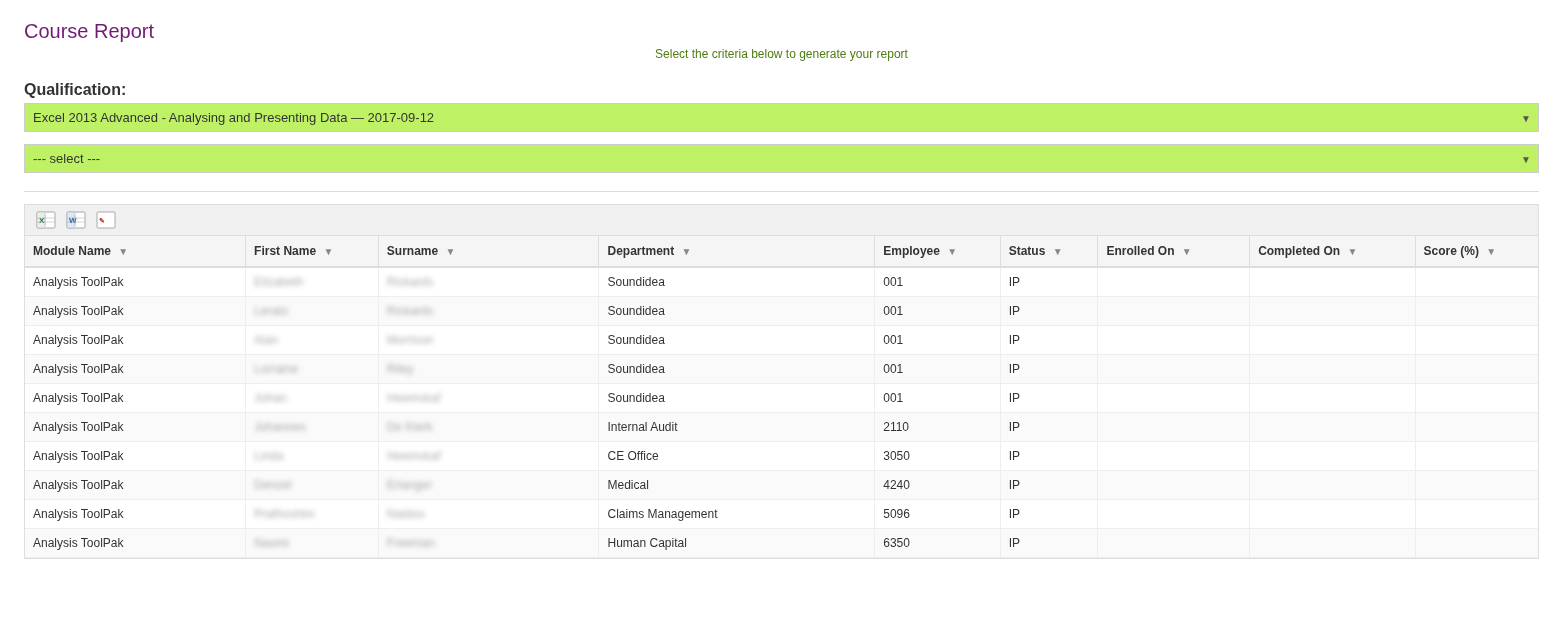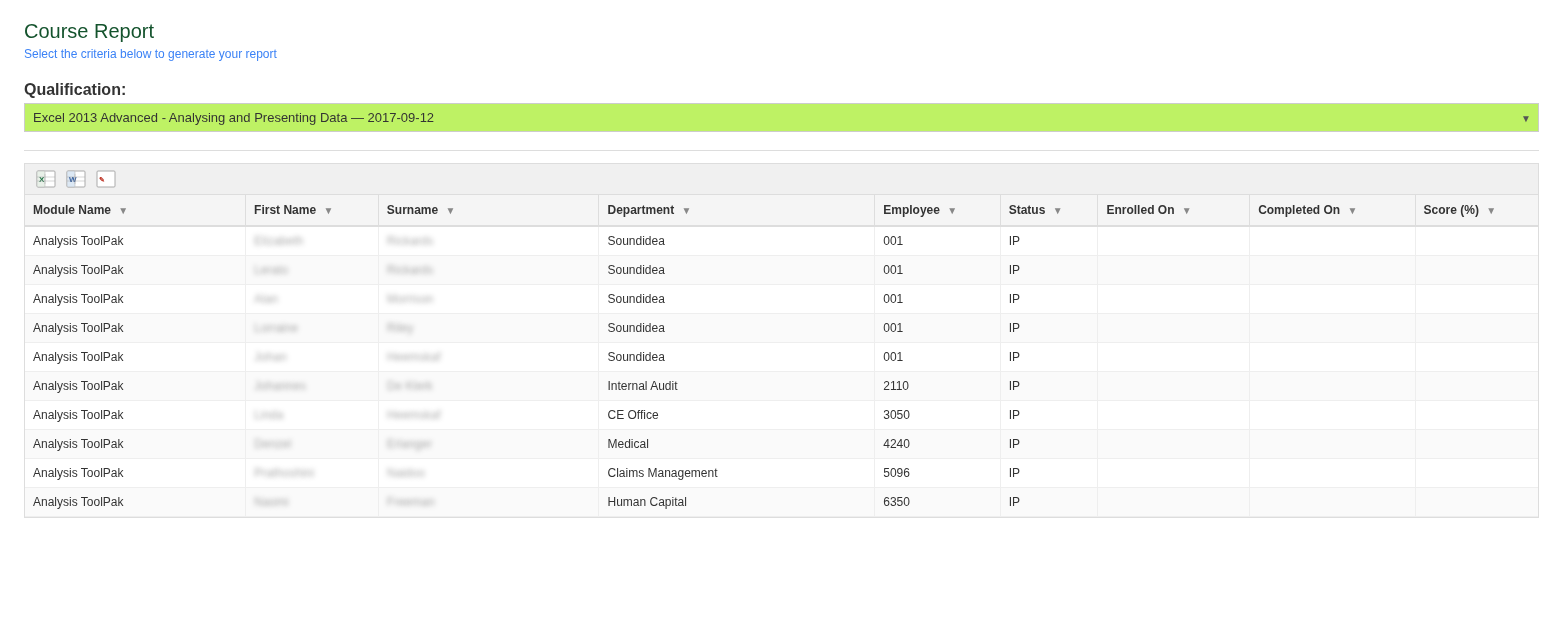--- a/index.html
+++ b/index.html
@@ -8,27 +8,28 @@
       font-size: 13px;
       background: #fff;
       color: #333;
     }
     .page-container {
       padding: 20px 24px;
     }
     h1.page-title {
       font-size: 20px;
       font-weight: normal;
-      color: #14532d;
+      color: #701a75;
       margin-bottom: 4px;
     }
     .page-subtitle {
       font-size: 12px;
-      color: #3b82f6;
+      color: #4d7c0f;
       margin-bottom: 20px;
+      text-align: center;
     }
     .form-section {
       margin-bottom: 12px;
     }
     .form-label {
       font-weight: bold;
       font-size: 16px;
       margin-bottom: 4px;
       display: block;
     }
@@ -158,20 +159,25 @@
     <label class="form-label">Qualification:</label>
     <div class="select-wrapper">
       <select class="form-select">
         <option>Excel 2013 Advanced - Analysing and Presenting Data — 2017-09-12</option>
       </select>
     </div>
   </div>
 
 
   <div class="form-section">
+    <div class="select-wrapper">
+      <select class="form-select">
+        <option>--- select ---</option>
+      </select>
+    </div>
   </div>
 
   <hr class="divider">
 
   <div class="toolbar">
     <span class="toolbar-icon" title="Export to Excel">
       <svg width="20" height="18" viewBox="0 0 20 18" fill="none" xmlns="http://www.w3.org/2000/svg">
         <rect x="1" y="1" width="18" height="16" rx="1" fill="#fff" stroke="#aaa" stroke-width="1"></rect>
         <rect x="1" y="1" width="8" height="16" rx="1" fill="#e8f0e8" stroke="#aaa" stroke-width="0.5"></rect>
         <text x="3" y="12" font-size="8" fill="#217346" font-weight="bold">X</text>

